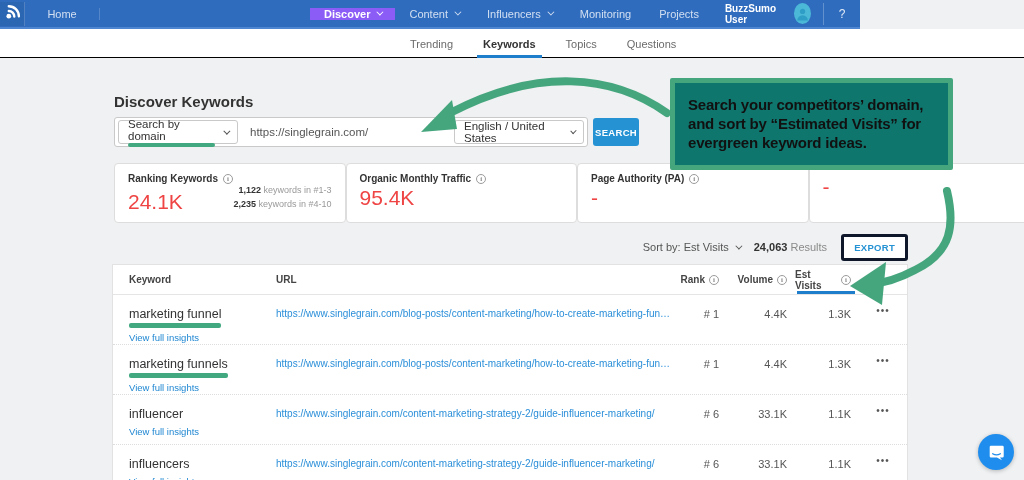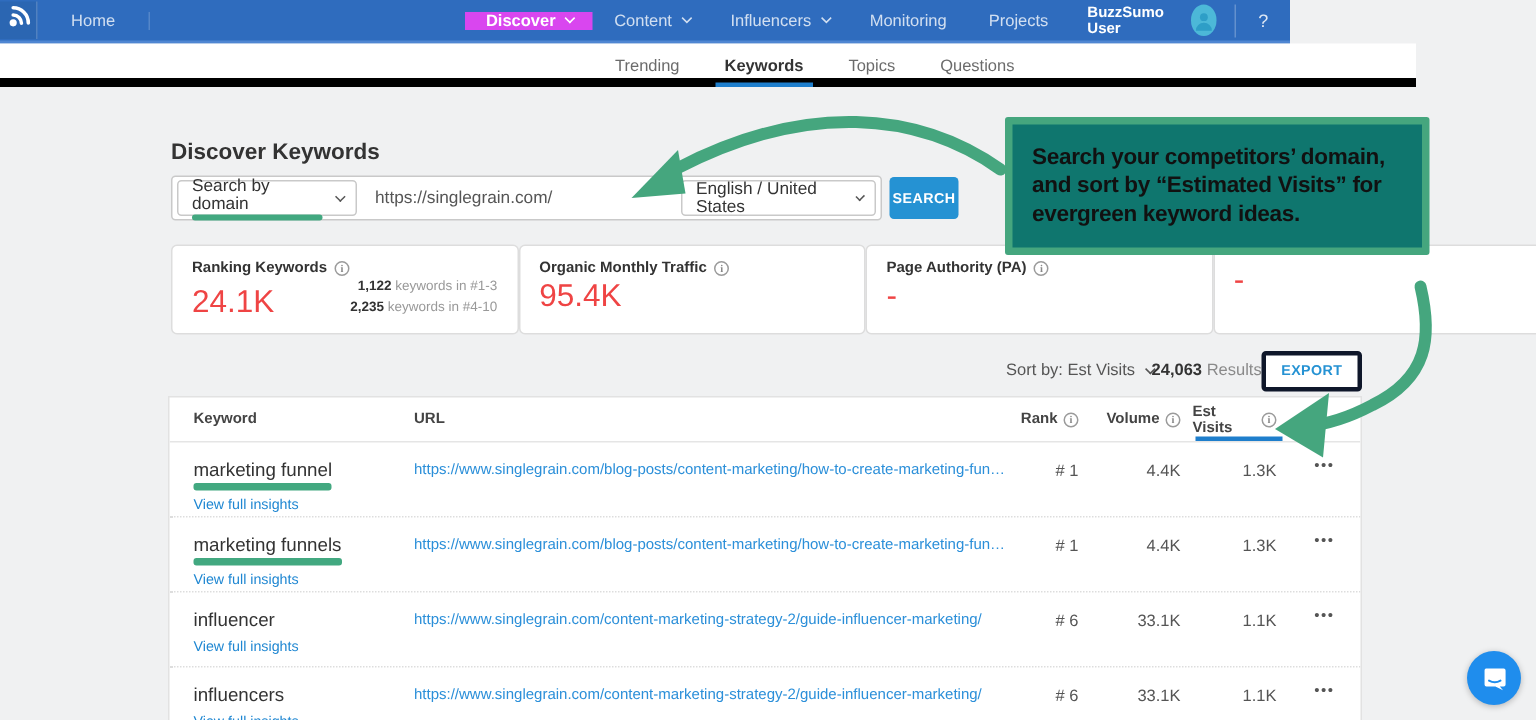--- a/index.html
+++ b/index.html
@@ -9,32 +9,32 @@
 
   
   .navbar { position:absolute; top:0; left:0; width:860px; height:29px;
     background:#2f6cbe; border-bottom:2px solid #4f86d2; display:flex; align-items:center;
     color:rgba(255,255,255,.78); font-size:11px; }
   .nav-logo { width:30px; display:flex; align-items:center; justify-content:center;
     background:#2b66b2; border-right:1px solid rgba(255,255,255,.18); }
   .nav-item { display:flex; align-items:center; padding:0 14px; cursor:pointer; white-space:nowrap; }
   .nav-home { border-right:1px solid rgba(255,255,255,.18); padding:0 22px; }
   .nav-spacer { width:250px; }
-  .nav-item.active { background:#d946ef; color:#fff; font-weight:bold; }
+  .nav-item.active { background:#8b5cf6; color:#fff; font-weight:bold; }
   .nav-right { margin-left:auto; display:flex; align-items:stretch; }
   .nav-user { display:flex; align-items:center; gap:7px; font-size:10px; font-weight:bold; color:#fff; padding:0 12px; }
   .avatar { width:21px; height:21px; border-radius:50%; background:#4cb8d8; display:flex; align-items:center; justify-content:center; overflow:hidden; }
   .nav-help { display:flex; align-items:center; justify-content:center; width:44px;
     border-left:1px solid rgba(255,255,255,.25); color:rgba(255,255,255,.85); font-size:12px; cursor:pointer; }
   .chev { display:inline-block; width:5px; height:5px; border-right:1.5px solid currentColor;
     border-bottom:1.5px solid currentColor; transform:rotate(45deg) translateY(-2px); margin-left:6px; }
 
   
-  .tabbar { position:absolute; top:29px; left:0; width:944px; height:29px; background:#fff;
-    border-bottom:6px solid #000000; }
+  .tabbar { position:absolute; top:29px; left:0; width:1024px; height:29px; background:#fff;
+    border-bottom:1px solid #000000; }
   .tabs { position:absolute; left:408px; top:0; height:29px; display:flex; gap:26px; }
   .tab { display:flex; align-items:center; font-size:11px; color:#6b6b6b; cursor:pointer;
     position:relative; padding:0 2px; }
   .tab.active { color:#333; font-weight:bold; }
   .tab.active::after { content:""; position:absolute; left:-4px; right:-4px; bottom:0; height:3px; background:#1e7ecc; }
 
   
   .page-title { position:absolute; left:114px; top:93px; font-size:15px; font-weight:bold; color:#333; }
 
   
@@ -62,21 +62,21 @@
   .card-body { display:flex; align-items:flex-end; gap:14px; }
   .card-value { font-size:21px; color:#ef4444; margin-top:2px; }
   .card-extra { font-size:9px; color:#999; text-align:right; margin-left:auto; line-height:1.5; padding-bottom:3px; }
   .card-extra b { color:#333; }
   .info { display:inline-flex; width:10px; height:10px; border:1px solid #9b9b9b; border-radius:50%;
     align-items:center; justify-content:center; color:#888; flex:none; }
   .info::after { content:"i"; font-size:7px; font-family:"Liberation Serif",serif; }
 
   
   .sortbar { position:absolute; left:114px; top:236px; width:794px; height:22px;
-    display:flex; align-items:center; justify-content:flex-end; gap:0; }
+    display:flex; align-items:center; justify-content:flex-end; gap:14px; }
   .sort-by { font-size:11px; color:#555; display:flex; align-items:center; cursor:pointer; }
   .sort-by .chev { color:#555; }
   .results { font-size:11px; color:#8a8a8a; }
   .results b { color:#333; }
   .export-btn { background:#fff; border:3px solid #0f172a; border-radius:3px; color:#2592d3;
     font-size:9.5px; font-weight:bold; padding:5px 10px; cursor:pointer; letter-spacing:.3px;
     font-family:"Liberation Sans","DejaVu Sans",sans-serif; }
 
   
   .table { position:absolute; left:112px; top:264px; width:796px; background:#fff;

